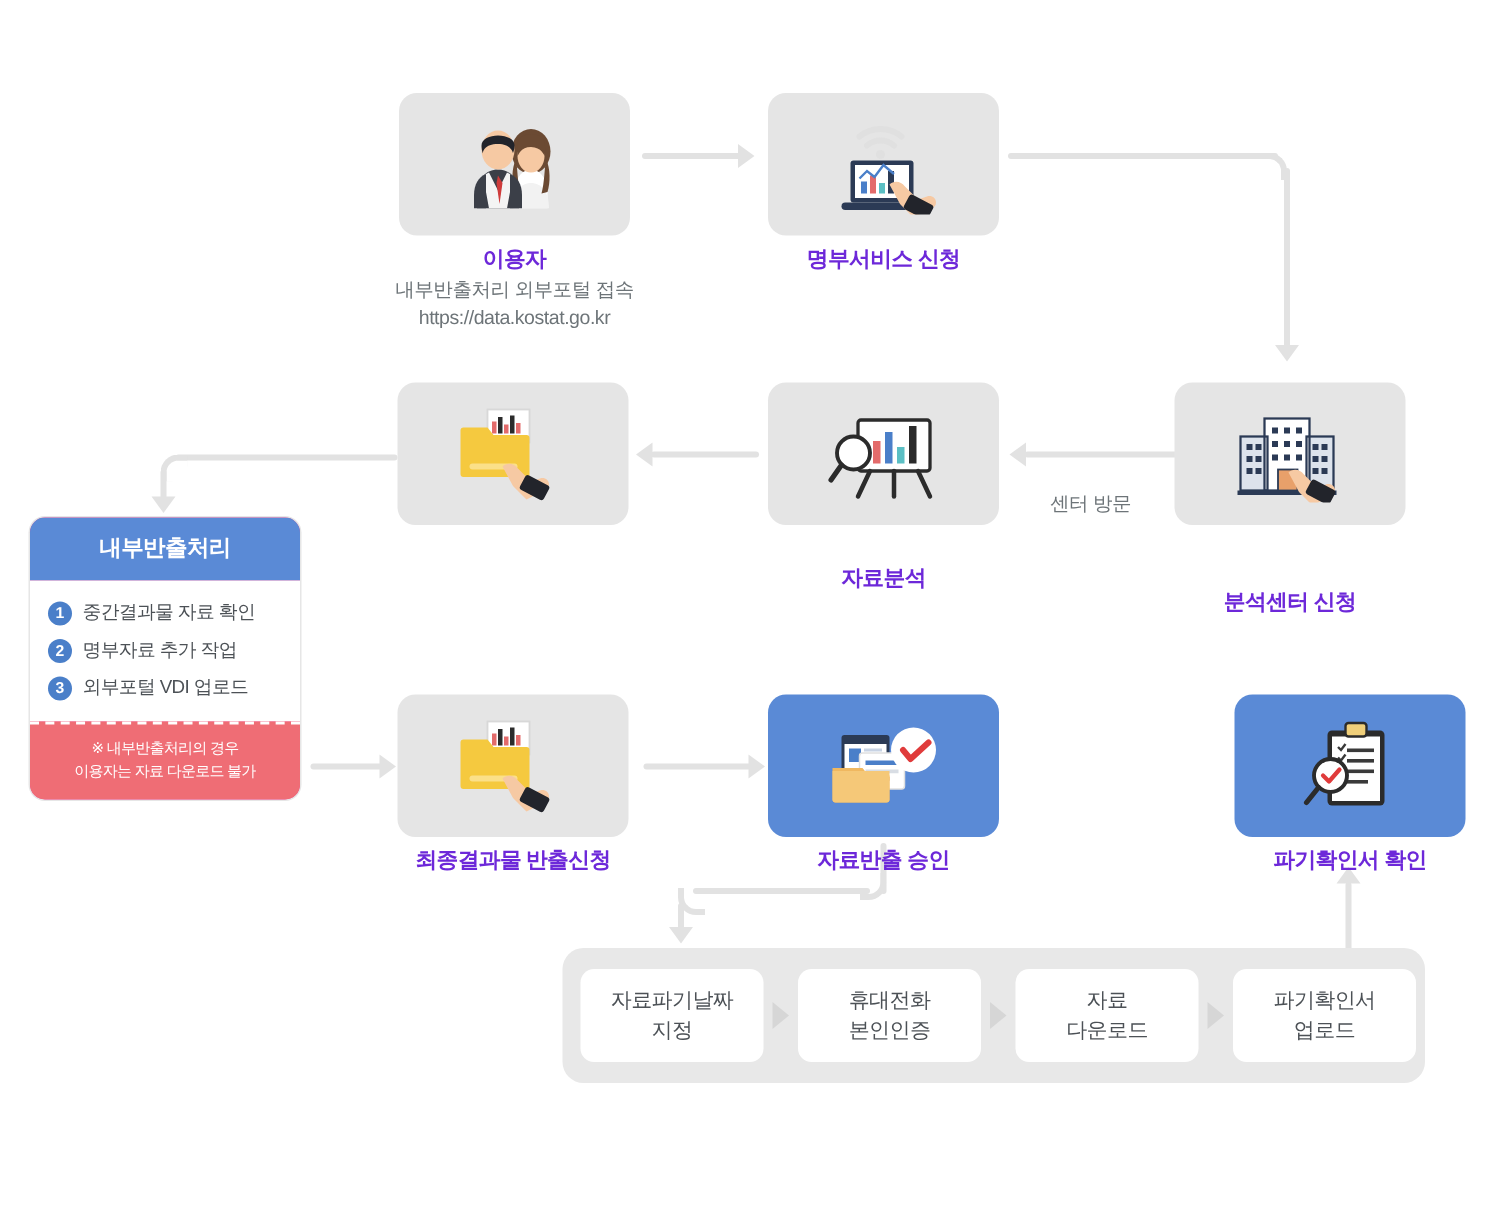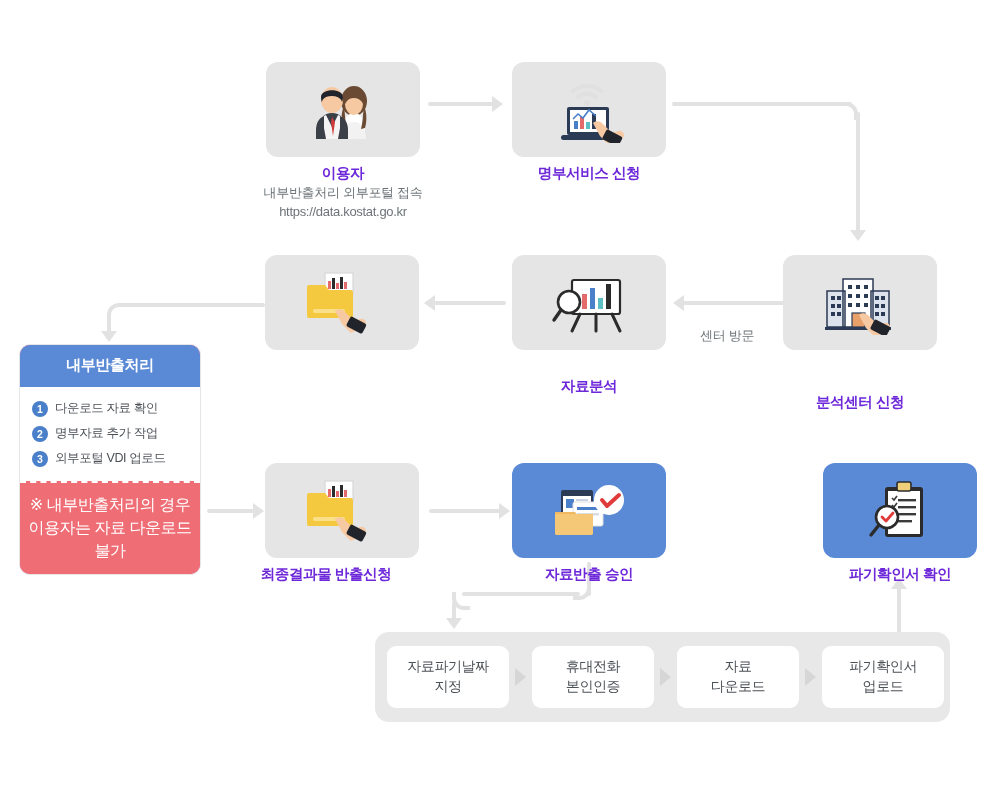--- a/index.html
+++ b/index.html
@@ -69,21 +69,21 @@
   #internal-panel .ip-body{background:#ffffff;padding:9px 0 10px 0;}
   .ip-item{display:flex;align-items:center;padding:4px 10px 4px 12px;}
   .ip-num{
     flex:0 0 auto;width:16px;height:16px;border-radius:50%;
     background:#4a7fc9;color:#fff;font-size:10.5px;font-weight:bold;
     display:flex;align-items:center;justify-content:center;margin-right:7px;
   }
   .ip-text{font-size:12.5px;color:#4c5156;letter-spacing:-0.4px;white-space:nowrap;}
   #internal-panel .ip-foot{
     background:#ef6d75;color:#ffffff;text-align:center;
-    font-size:16px;line-height:1.45;padding:10px 6px 11px;
+    font-size:10px;line-height:1.45;padding:10px 6px 11px;
     letter-spacing:-0.5px;border-top:2px dashed #ffffff;
   }
 
   
   #bottom-strip{
     position:absolute;left:375px;top:632px;width:575px;height:90px;
     background:#e8e8e8;border-radius:14px;
     display:flex;align-items:center;padding:0 12px;box-sizing:border-box;
   }
   .strip-box{
@@ -259,21 +259,21 @@
       <rect x="35" y="12" width="3" height="6" fill="#e36b6b"></rect>
       <rect x="39" y="6" width="3" height="12" fill="#2b2b2b"></rect>
       <rect x="43" y="11" width="3" height="7" fill="#e36b6b"></rect>
       <rect x="27" y="20" width="19" height="2" fill="#e0e0e0"></rect>
       <path d="M8 14h16l4 5h22a2 2 0 0 1 2 2v24a2 2 0 0 1-2 2H8a2 2 0 0 1-2-2V16a2 2 0 0 1 2-2z" fill="#f5c93f"></path>
       <rect x="12" y="38" width="32" height="4" rx="2" fill="#fbe089"></rect>
       <path d="M34 40c3-3 8-2 10 1l9 9 6-2c3-1 6 1 6 4 0 2-1 3-3 4l-12 6-9-9z" fill="#f6c9a3"></path>
       <rect x="50" y="45" width="18" height="11" rx="2" transform="rotate(28 50 45)" fill="#22242b"></rect>
     </svg>
   </div>
-  <div class="caption" style="left:229px;top:564px;width:194px;">최종결과물 반출신청</div>
+  <div class="caption" style="left:245px;top:564px;width:194px;font-family:Liberation Serif, serif;">최종결과물 반출신청</div>
 
   <div class="tile blue" style="left:512px;top:463px;width:154px;height:95px;">
     <svg width="80" height="62" viewBox="0 0 80 62">
       <rect x="12" y="10" width="32" height="26" rx="2" fill="#2b3a55"></rect>
       <rect x="14" y="16" width="28" height="18" fill="#ffffff"></rect>
       <rect x="17" y="19" width="8" height="9" fill="#4a7fc9"></rect>
       <rect x="27" y="19" width="12" height="2" fill="#c8d3e4"></rect>
       <rect x="27" y="23" width="12" height="2" fill="#c8d3e4"></rect>
       <rect x="27" y="27" width="9" height="2" fill="#c8d3e4"></rect>
       <rect x="24" y="22" width="30" height="24" rx="2" fill="#ffffff" stroke="#e0e0e0" stroke-width="1"></rect>
@@ -306,21 +306,21 @@
       <path d="M14 46L6 56" stroke="#2b2b2b" stroke-width="3.4" stroke-linecap="round"></path>
     </svg>
   </div>
   <div class="caption" style="left:823px;top:564px;width:154px;">파기확인서 확인</div>
 
   <div id="internal-panel">
     <div class="ip-head">내부반출처리</div>
     <div class="ip-body">
       <div class="ip-item">
         <span class="ip-num">1</span>
-        <span class="ip-text">다운로드 자료 확인</span>
+        <span class="ip-text">중간결과물 자료 확인</span>
       </div>
       <div class="ip-item">
         <span class="ip-num">2</span>
         <span class="ip-text">명부자료 추가 작업</span>
       </div>
       <div class="ip-item">
         <span class="ip-num">3</span>
         <span class="ip-text">외부포털 VDI 업로드</span>
       </div>
     </div>

